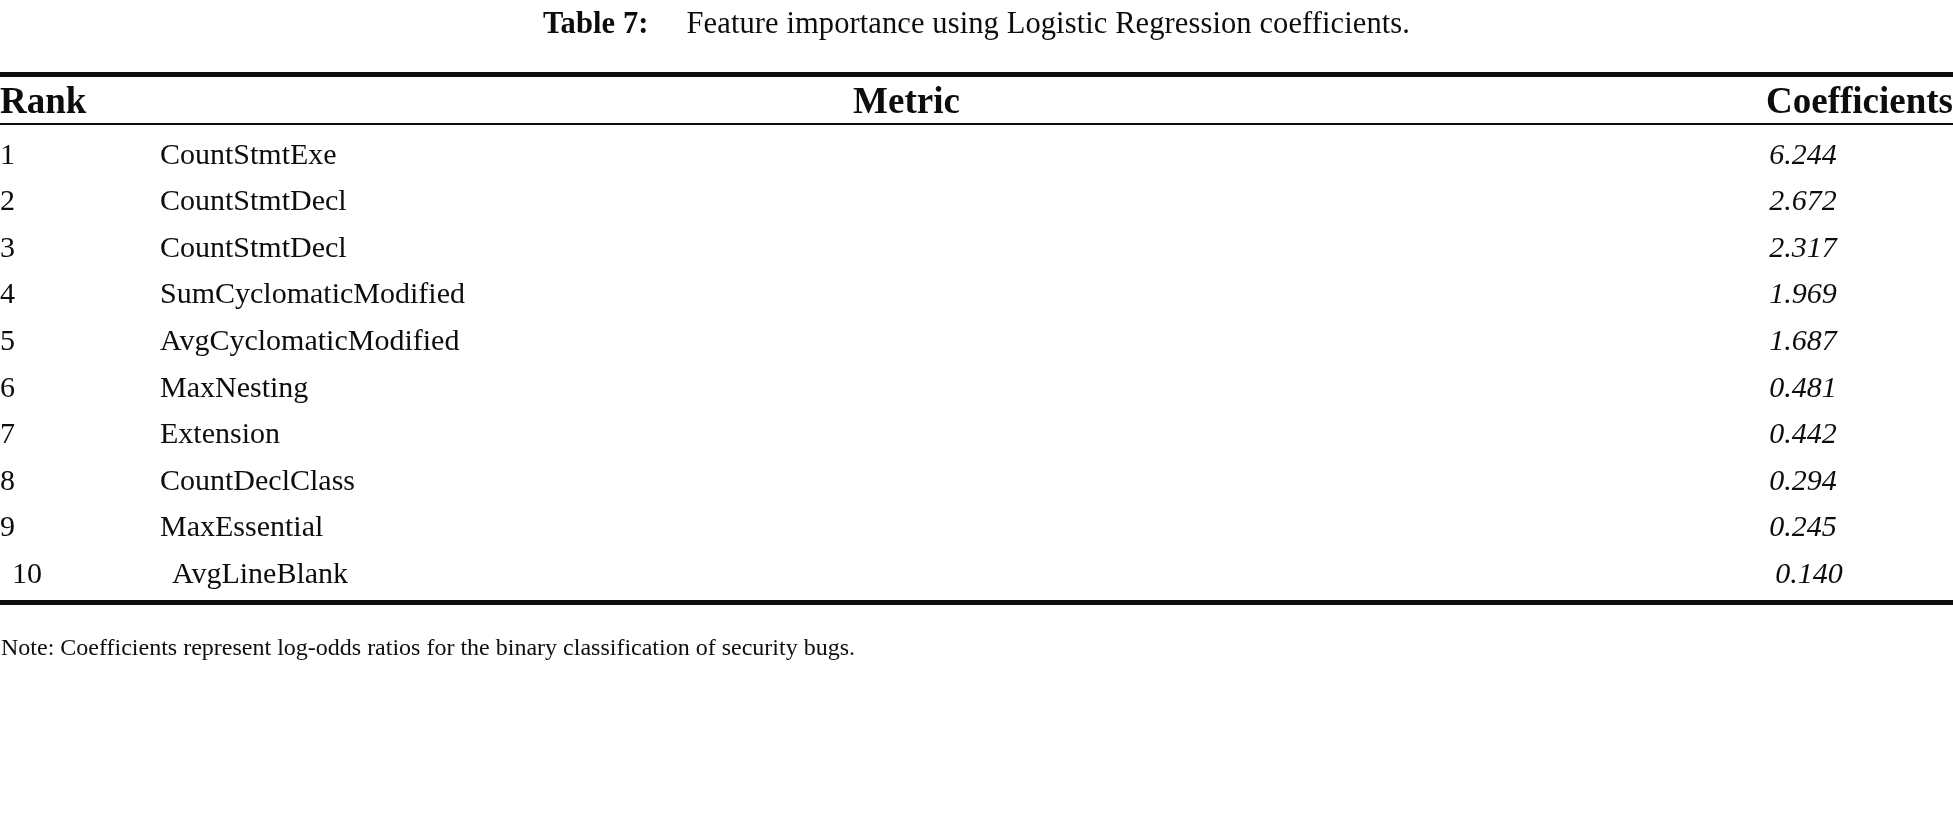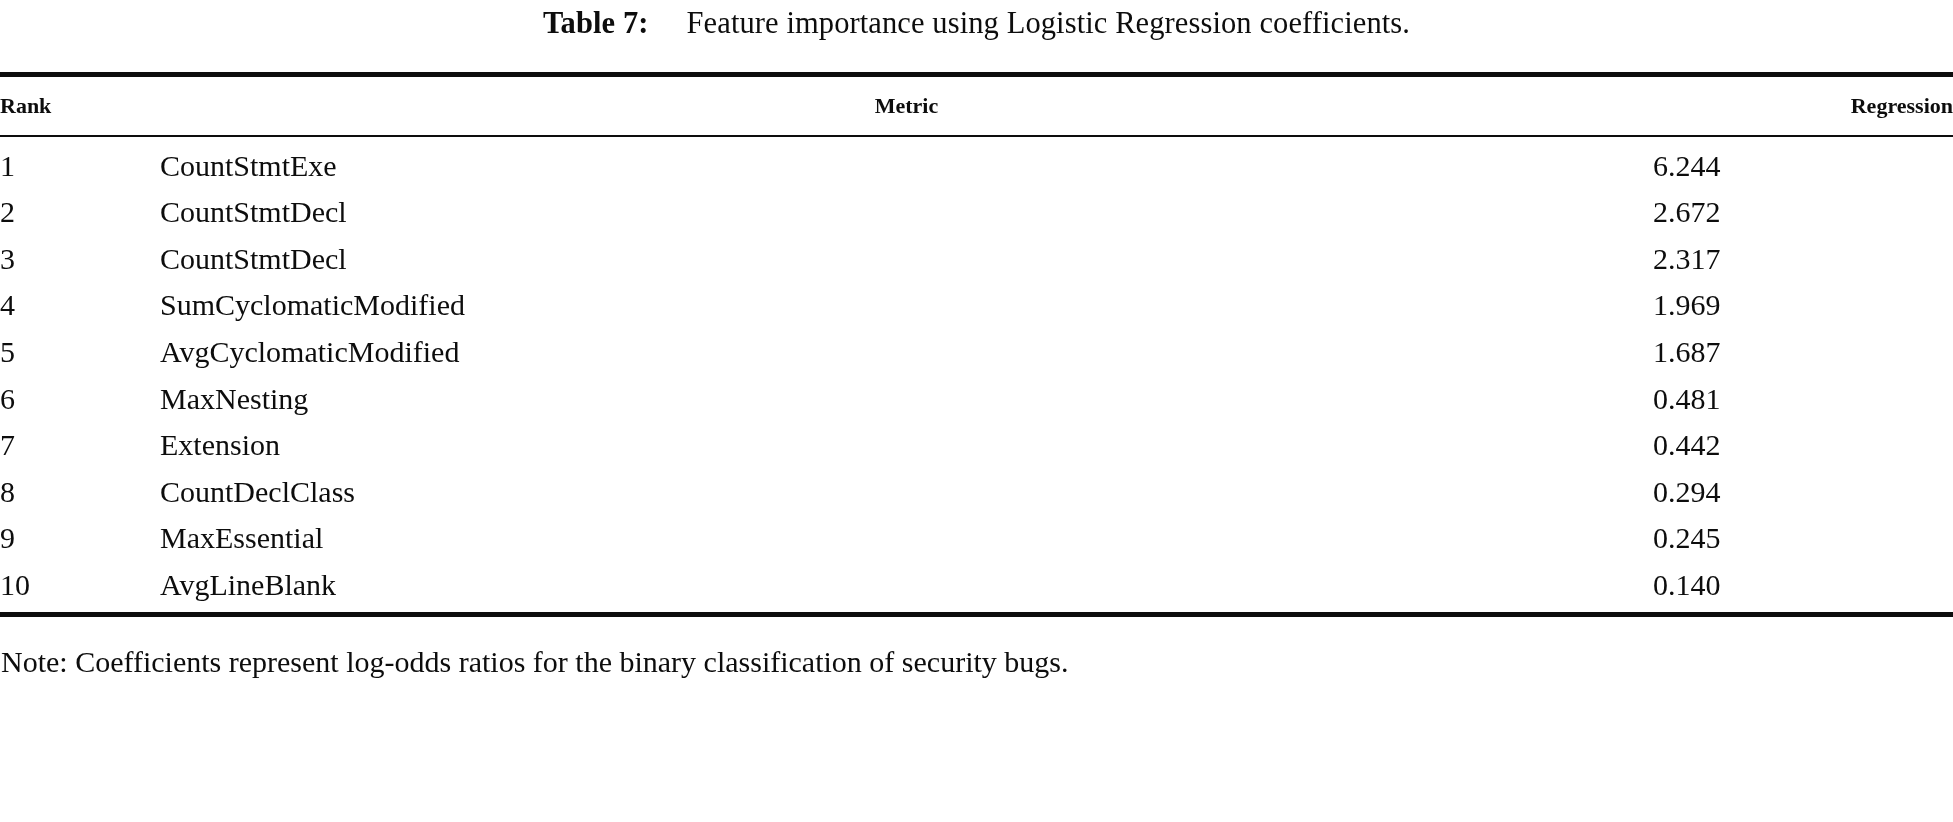--- a/index.html
+++ b/index.html
@@ -62,47 +62,47 @@
   table.tbl col.c-rank   { width: 160px; }
   table.tbl col.c-metric { width: 1493px; }
   table.tbl col.c-coef   { width: 300px; }
 
   table.tbl th, table.tbl td {
     padding: 0;
     border: none;
   }
 
   thead th {
-    font-size: 22px;
+    font-size: 37px;
     font-weight: bold;
-    height: 58px;
+    height: 46px;
     vertical-align: middle;
     line-height: 1;
   }
   th.h-rank   { text-align: left;   padding-left: 1px; }
   th.h-metric { text-align: center; padding-right: 86px; }
   th.h-coef   { text-align: right;  padding-right: 2px; }
 
   tbody td {
     font-size: 30px;
     height: 46.6px;
     vertical-align: middle;
     line-height: 1;
     white-space: nowrap;
   }
   td.d-rank   { text-align: left;   padding-left: 38px; }
   td.d-metric { text-align: left; padding-right: 86px; }
-  td.d-coef   { text-align: left;  padding-right: 2px; }
+  td.d-coef   { text-align: center;  padding-right: 2px; font-style: italic; }
 
   tbody tr:first-child td { padding-top: 5px; }
-  tbody tr:last-child  td { padding-bottom: 4px; }
+  tbody tr:last-child  td { padding-bottom: 4px; padding-left: 12px; }
 
   
   .note {
-    font-size: 30px;
+    font-size: 24px;
     line-height: 1;
     padding-top: 30px;
     padding-left: 1px;
     text-align: left;
     white-space: nowrap;
   }
 </style>
 </head>
 <body>
 
@@ -117,21 +117,21 @@
   <table class="tbl">
     <colgroup>
       <col class="c-rank">
         <col class="c-metric">
         <col class="c-coef">
     </colgroup>
     <thead>
       <tr>
         <th class="h-rank">Rank</th>
         <th class="h-metric">Metric</th>
-        <th class="h-coef">Regression</th>
+        <th class="h-coef">Coefficients</th>
       </tr>
     </thead>
   </table>
 
   <div class="rule rule-mid"></div>
 
   <table class="tbl">
     <colgroup>
       <col class="c-rank">
         <col class="c-metric">

